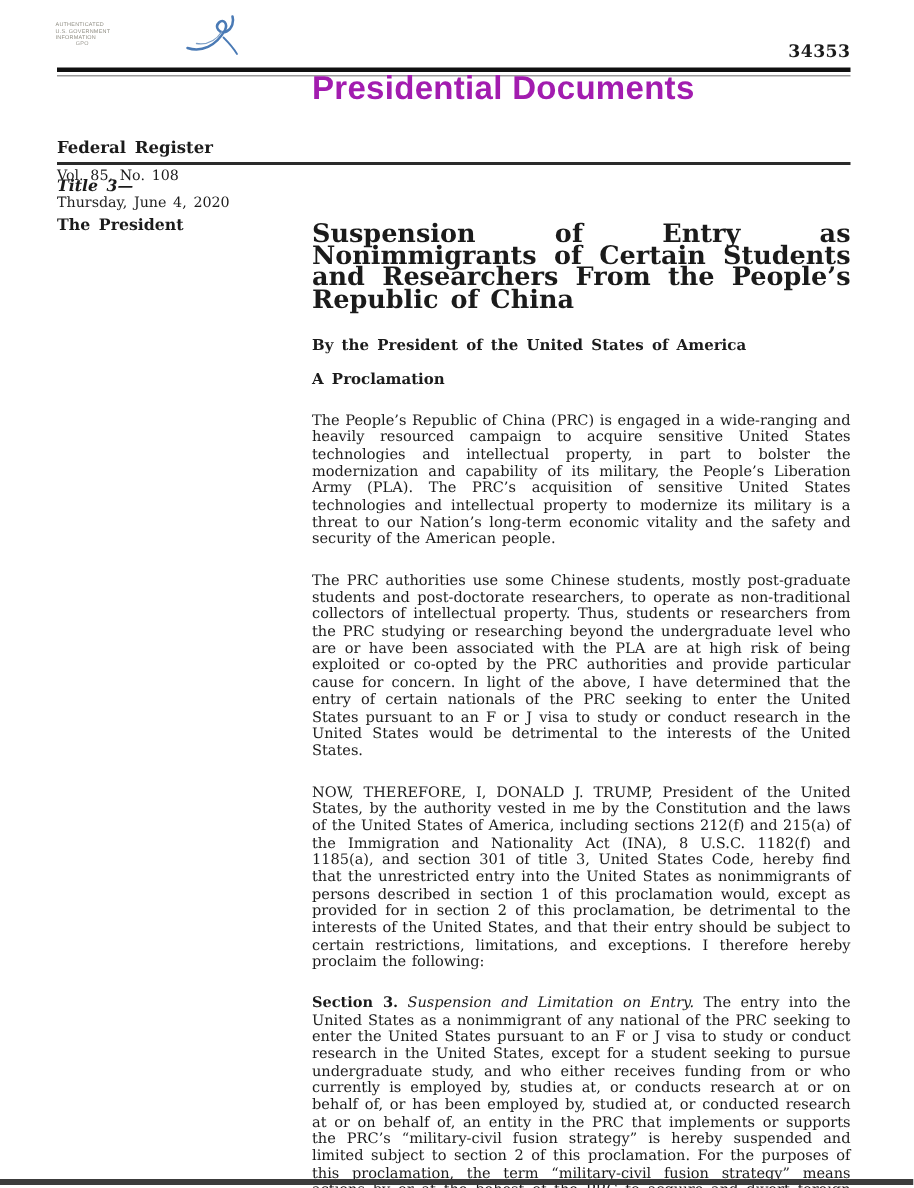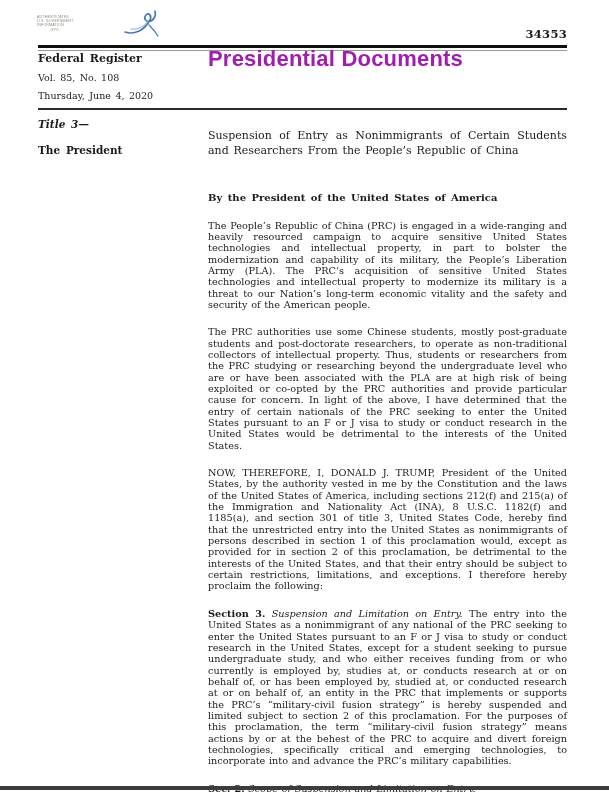--- a/index.html
+++ b/index.html
@@ -31,41 +31,41 @@
   .rule-mid       { top: 108px; height: 1.5px; background: #2a2a2a; }
 
   
   .page-number {
     position: absolute; top: 27px; right: 42px;
     font-weight: bold; font-size: 11.5px; letter-spacing: 0.3px;
   }
 
   
   .masthead { position: absolute; left: 38px; top: 52px; width: 160px; }
-  .fr-title { font-weight: bold; font-size: 11px; word-spacing: 0.18em; margin-bottom: 6.5px; }
+  .fr-title { font-weight: bold; font-size: 11px; word-spacing: 0.18em; margin-bottom: 6.5px; margin-top: 40px; }
   .fr-vol   { font-size: 9.5px; word-spacing: 0.15em; margin-bottom: 7.5px; }
   .fr-date  { font-size: 9.5px; word-spacing: 0.15em; }
   .section-title {
     position: absolute; left: 208px; top: 46px;
     font-family: "Liberation Sans", "DejaVu Sans", sans-serif;
     font-weight: bold; font-size: 22px; letter-spacing: 0.2px; color: #a21caf; text-align: center;
   }
 
   
   .sidebar { position: absolute; left: 38px; top: 118px; width: 162px; }
   .sidebar-title   { font-weight: bold; font-size: 10.5px; word-spacing: 0.2em; font-style: italic; }
   .sidebar-subtitle{ font-weight: bold; font-size: 10.5px; word-spacing: 0.2em; margin-top: 14px; }
 
   .main { position: absolute; left: 208px; top: 117px; width: 359px; }
   .proc-line { font-weight: bold; font-size: 10px; line-height: 12px; word-spacing: 0.18em; }
   .doc-title {
-    font-weight: normal; font-size: 11px; line-height: 14.5px;
-    text-align: justify; word-spacing: 0.12em; margin-top: 12px;
+    font-weight: bold; font-size: 17px; line-height: 14.5px;
+    text-align: justify; word-spacing: 0.12em; margin-top: 32px;
   }
-  .byline { font-weight: bold; font-size: 10px; line-height: 11.5px; word-spacing: 0.2em; margin-top: 34px; }
+  .byline { font-weight: bold; font-size: 10px; line-height: 11.5px; word-spacing: 0.2em; margin-top: 18px; }
   .a-proc { font-weight: bold; font-size: 10px; line-height: 11.5px; word-spacing: 0.2em; margin-top: 11px; }
 
   .para {
     font-size: 9.7px; line-height: 11.35px; text-align: justify;
     word-spacing: 0.06em; margin-top: 16px; hyphens: auto;
   }
   .para .sec-label { font-weight: bold; }
   .para .sec-italic { font-style: italic; }
   .clause { font-size: 9.7px; line-height: 11.35px; margin-top: 3px; padding-left: 10px; text-align: left; }
 
@@ -107,20 +107,21 @@
   <div class="rule rule-mid"></div>
 
   <div class="sidebar">
     <div class="sidebar-title">Title 3—</div>
     <div class="sidebar-subtitle">The President</div>
   </div>
 
   <div class="main">
     <h2 class="doc-title">Suspension of Entry as Nonimmigrants of Certain Students and Researchers From the People’s Republic of China</h2>
     <p class="byline">By the President of the United States of America</p>
+    <p class="a-proc">A Proclamation</p>
 
     <p class="para">The People’s Republic of China (PRC) is engaged in a wide-ranging and heavily resourced campaign to acquire sensitive United States technologies and intellectual property, in part to bolster the modernization and capability of its military, the People’s Liberation Army (PLA). The PRC’s acquisition of sensitive United States technologies and intellectual property to modernize its military is a threat to our Nation’s long-term economic vitality and the safety and security of the American people.</p>
     <p class="para">The PRC authorities use some Chinese students, mostly post-graduate students and post-doctorate researchers, to operate as non-traditional collectors of intellectual property. Thus, students or researchers from the PRC studying or researching beyond the undergraduate level who are or have been associated with the PLA are at high risk of being exploited or co-opted by the PRC authorities and provide particular cause for concern. In light of the above, I have determined that the entry of certain nationals of the PRC seeking to enter the United States pursuant to an F or J visa to study or conduct research in the United States would be detrimental to the interests of the United States.</p>
     <p class="para">NOW, THEREFORE, I, DONALD J. TRUMP, President of the United States, by the authority vested in me by the Constitution and the laws of the United States of America, including sections 212(f) and 215(a) of the Immigration and Nationality Act (INA), 8 U.S.C. 1182(f) and 1185(a), and section 301 of title 3, United States Code, hereby find that the unrestricted entry into the United States as nonimmigrants of persons described in section 1 of this proclamation would, except as provided for in section 2 of this proclamation, be detrimental to the interests of the United States, and that their entry should be subject to certain restrictions, limitations, and exceptions. I therefore hereby proclaim the following:</p>
 
     <p class="para">
       <span class="sec-label">Section 3.</span>
       <span class="sec-italic">Suspension and Limitation on Entry.</span>
       <span>The entry into the United States as a nonimmigrant of any national of the PRC seeking to enter the United States pursuant to an F or J visa to study or conduct research in the United States, except for a student seeking to pursue undergraduate study, and who either receives funding from or who currently is employed by, studies at, or conducts research at or on behalf of, or has been employed by, studied at, or conducted research at or on behalf of, an entity in the PRC that implements or supports the PRC’s “military-civil fusion strategy” is hereby suspended and limited subject to section 2 of this proclamation. For the purposes of this proclamation, the term “military-civil fusion strategy” means actions by or at the behest of the PRC to acquire and divert foreign technologies, specifically critical and emerging technologies, to incorporate into and advance the PRC’s military capabilities.</span>
     </p>

